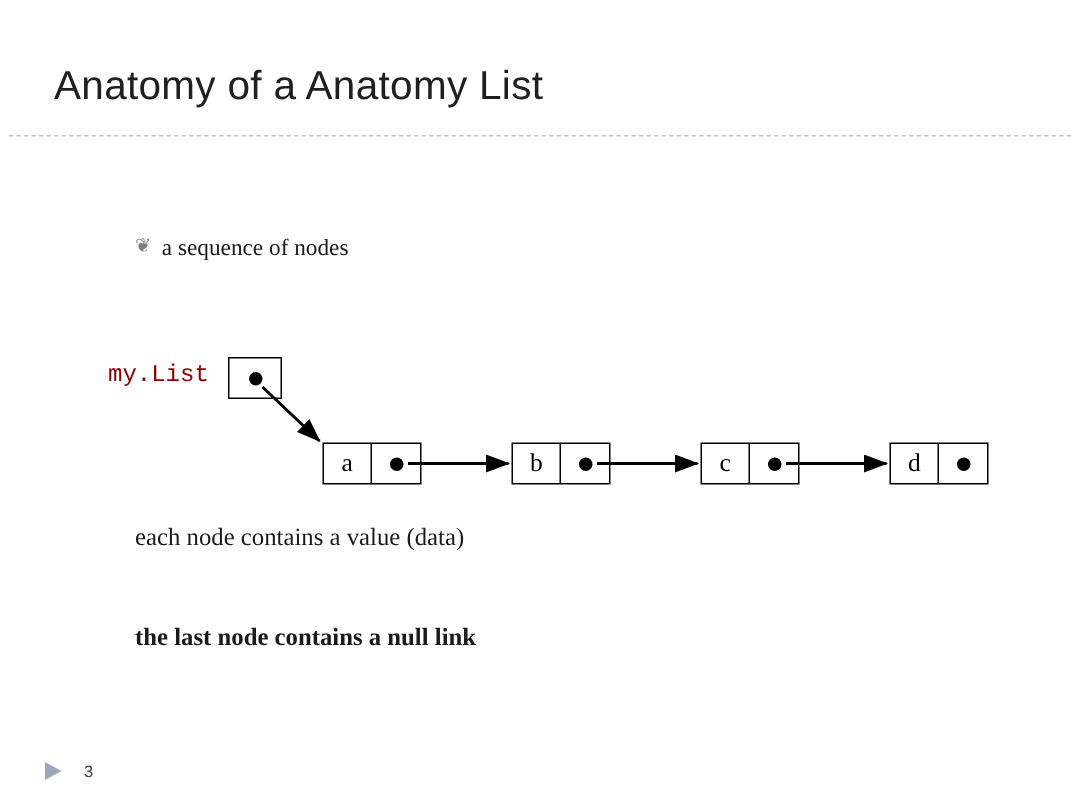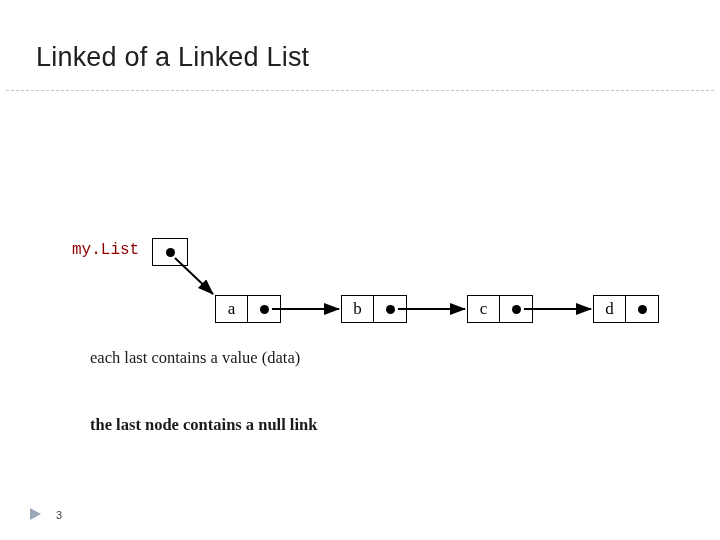--- a/index.html
+++ b/index.html
@@ -162,24 +162,27 @@
     border-left: 11px solid #9aa8b8;
     border-top: 6px solid transparent;
     border-bottom: 6px solid transparent;
   }
 </style>
 </head>
 <body>
 
 <div class="slide">
 
-  <div class="title">Linked of a Linked List</div>
+  <div class="title">Anatomy of a Anatomy List</div>
   <div class="title-rule"></div>
 
 
+  <div class="bullet2">
+    <span class="bchar">❦</span><span>a sequence of nodes</span>
+  </div>
 
   <div class="mylist-label">my.List</div>
 
   <div class="headbox">
     <span class="dot"></span>
   </div>
 
   <div class="node" style="left:215px; top:295px;">
     <div class="val">a</div>
     <div class="ptr">
@@ -213,19 +216,19 @@
       <marker id="ah" markerWidth="9" markerHeight="9" refX="7.5" refY="3" orient="auto">
         <path d="M0,0 L8,3 L0,6 z" fill="#000000"></path>
       </marker>
     </defs>
     <line x1="175" y1="258" x2="213" y2="294" stroke="#000000" stroke-width="2" marker-end="url(#ah)"></line>
     <line x1="272" y1="309" x2="339" y2="309" stroke="#000000" stroke-width="2" marker-end="url(#ah)"></line>
     <line x1="398" y1="309" x2="465" y2="309" stroke="#000000" stroke-width="2" marker-end="url(#ah)"></line>
     <line x1="524" y1="309" x2="591" y2="309" stroke="#000000" stroke-width="2" marker-end="url(#ah)"></line>
   </svg>
 
-  <div class="body-text line1">each last contains a value (data)</div>
+  <div class="body-text line1">each node contains a value (data)</div>
   <div class="body-text line3">the last node contains a null link</div>
 
   <div class="footer-tri"></div>
   <div class="footer-num">3</div>
 
 </div>
 
 </body></html>

